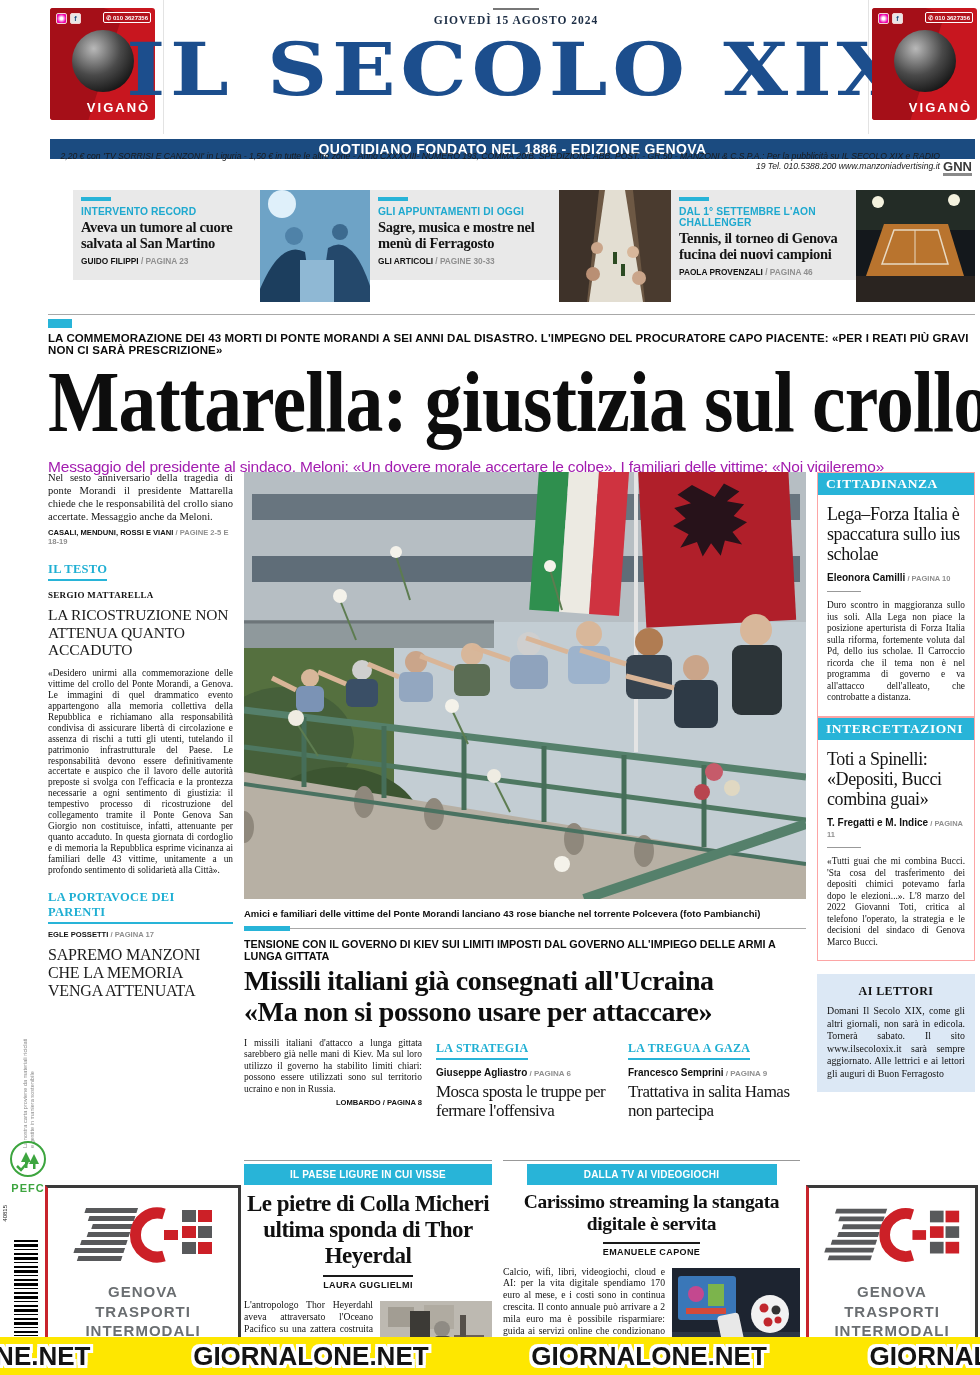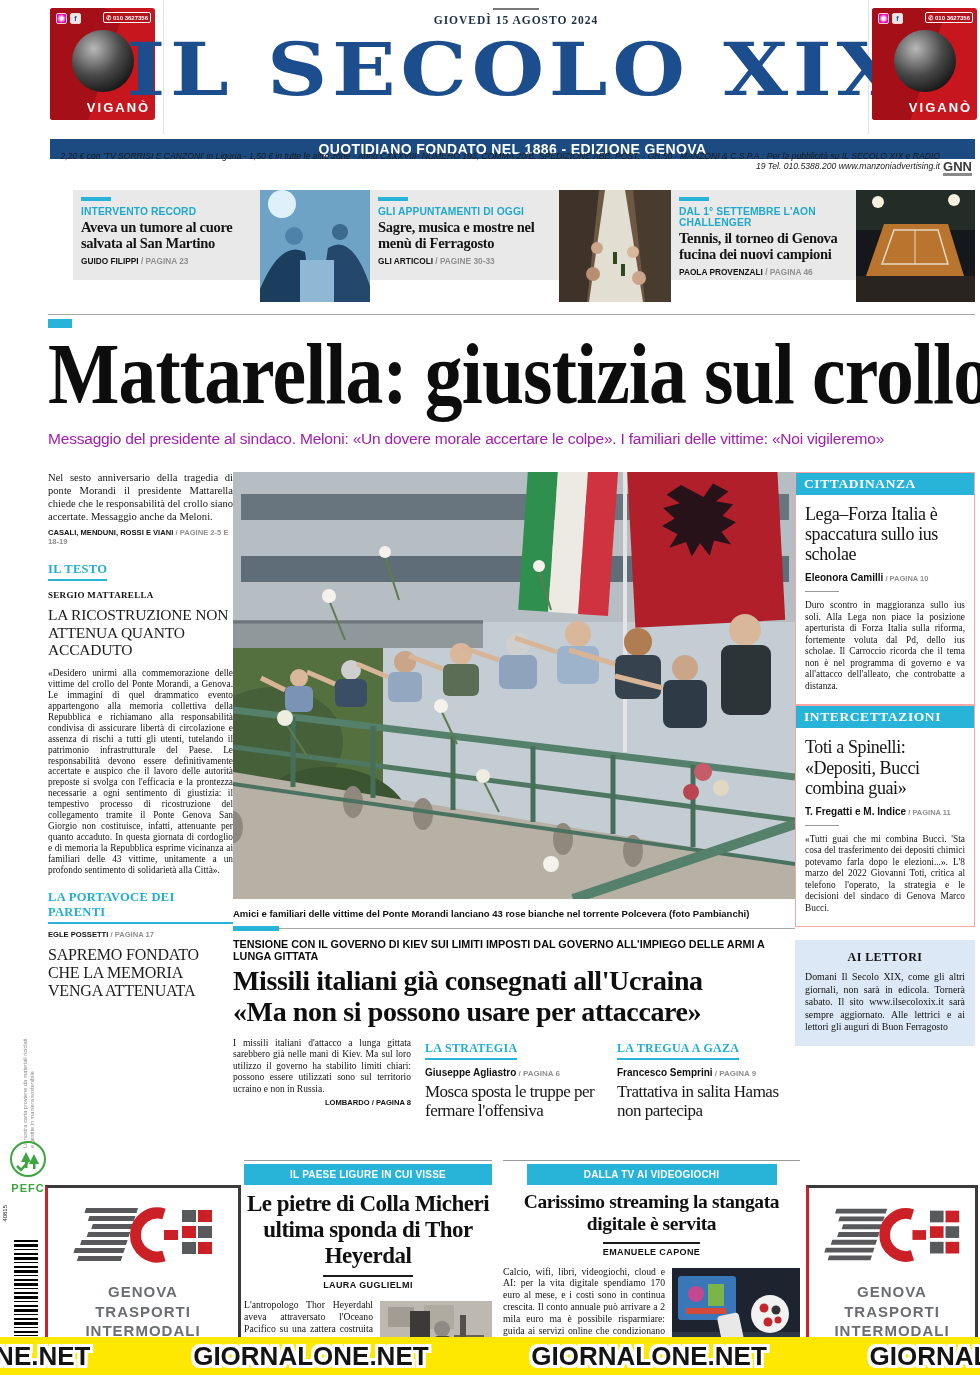--- a/index.html
+++ b/index.html
@@ -45,21 +45,21 @@
   .timg svg{display:block;}
   
   #lead{position:absolute;left:48px;right:5px;top:314px;border-top:1px solid #a8a8a8;padding-top:4px;}
   .leadsq{width:24px;height:9px;background:#28b4d8;}
   .leadkick{margin-top:4px;font-size:11.5px;font-weight:bold;color:#0c0c0c;letter-spacing:.1px;}
   .leadhead{height:92px;overflow:visible;margin-top:0;}
   .leadhead span{display:inline-block;font-family:"Liberation Serif",serif;font-weight:bold;font-size:86px;
                  line-height:92px;letter-spacing:-1px;color:#0d0d0d;transform:scaleX(.88);transform-origin:left top;white-space:nowrap;}
   .leadsub{margin-top:10px;font-size:15.5px;color:#a21caf;white-space:nowrap;letter-spacing:-.2px;}
   
-  #main{position:absolute;left:48px;right:5px;top:472px;display:flex;}
+  #main{position:absolute;left:48px;right:5px;top:472px;display:flex;gap:11px;}
   #lcol{width:185px;flex:none;}
   #ccol{width:562px;flex:none;}
   #rcol{flex:1;}
   .intro{font-family:"Liberation Serif",serif;font-size:10.6px;line-height:1.22;color:#151515;}
   .smallby{font-size:7.6px;font-weight:bold;margin-top:4px;}
   .cylabel{display:inline-block;font-family:"Liberation Serif",serif;font-weight:bold;font-size:12.5px;
            color:#1fafd3;border-bottom:2px solid #28b4d8;padding-bottom:2px;letter-spacing:.3px;}
   .author{font-family:"Liberation Serif",serif;font-weight:bold;font-size:9px;letter-spacing:.3px;margin-top:9px;}
   .rictitle{font-family:"Liberation Serif",serif;font-size:15.5px;line-height:1.15;color:#1c1c1c;margin-top:6px;letter-spacing:-.2px;}
   .lbody{font-family:"Liberation Serif",serif;font-size:9.35px;line-height:1.17;margin-top:9px;color:#121212;}
@@ -205,36 +205,37 @@
         <line x1="59" y1="40" x2="59" y2="74" stroke="#e8d9c2" stroke-width="1"></line>
         <circle cx="22" cy="12" r="6" fill="#f4f2de"></circle>
           <circle cx="98" cy="10" r="6" fill="#f4f2de"></circle>
         <rect x="0" y="86" width="119" height="26" fill="#2a2420"></rect>
       </svg>
     </div>
   </div>
 
   <div id="lead">
     <div class="leadsq"></div>
+    <div class="leadkick">LA COMMEMORAZIONE DEI 43 MORTI DI PONTE MORANDI A SEI ANNI DAL DISASTRO. L'IMPEGNO DEL PROCURATORE CAPO PIACENTE: «PER I REATI PIÙ GRAVI NON CI SARÀ PRESCRIZIONE»</div>
     <div class="leadhead"><span>Mattarella: giustizia sul crollo</span></div>
     <div class="leadsub">Messaggio del presidente al sindaco. Meloni: «Un dovere morale accertare le colpe». I familiari delle vittime: «Noi vigileremo»</div>
   </div>
 
   <div id="main">
 
     <div id="lcol">
       <div class="intro just">Nel sesto anniversario della tragedia di ponte Morandi il presidente Mattarella chiede che le responsabilità del crollo siano accertate. Messaggio anche da Meloni.</div>
       <div class="smallby"><span>CASALI, MENDUNI, ROSSI E VIANI</span><span class="pg"> / PAGINE 2-5 E 18-19</span></div>
       <div style="margin-top:13px;"><span class="cylabel">IL TESTO</span></div>
       <div class="author">SERGIO MATTARELLA</div>
       <div class="rictitle">LA RICOSTRUZIONE NON ATTENUA QUANTO ACCADUTO</div>
       <div class="lbody just">«Desidero unirmi alla commemorazione delle vittime del crollo del Ponte Morandi, a Genova. Le immagini di quel drammatico evento appartengono alla memoria collettiva della Repubblica e richiamano alla responsabilità condivisa di assicurare libertà di circolazione e assenza di rischi a tutti gli utenti, tutelando il patrimonio infrastrutturale del Paese. Le responsabilità devono essere definitivamente accertate e auspico che il lavoro delle autorità preposte si svolga con l'efficacia e la prontezza necessarie a ogni sentimento di giustizia: il tempestivo processo di ricostruzione del collegamento tramite il Ponte Genova San Giorgio non costituisce, infatti, attenuante per quanto accaduto. In questa giornata di cordoglio e di memoria la Repubblica esprime vicinanza ai familiari delle 43 vittime, unitamente a un profondo sentimento di solidarietà alla Città».</div>
       <div style="margin-top:14px;text-decoration:underline;"><span class="cylabel">LA PORTAVOCE DEI PARENTI</span></div>
       <div class="smallby" style="margin-top:6px;"><span>EGLE POSSETTI</span><span class="pg"> / PAGINA 17</span></div>
-      <div class="rictitle" style="font-size:16px;margin-top:7px;">SAPREMO FONDATO CHE LA MEMORIA VENGA ATTENUATA</div>
+      <div class="rictitle" style="font-size:16px;margin-top:7px;">SAPREMO MANZONI CHE LA MEMORIA VENGA ATTENUATA</div>
     </div>
 
     <div id="ccol">
       <div>
         <svg width="562" height="427" viewBox="0 0 562 427" preserveAspectRatio="none" aria-hidden="true">
           <rect width="562" height="427" fill="#c3cdd3"></rect>
           <rect x="0" y="0" width="562" height="150" fill="#b6bec3"></rect>
           <rect x="8" y="22" width="548" height="26" fill="#68space"></rect>
           <rect x="8" y="22" width="548" height="26" fill="#68757f"></rect>
           <rect x="8" y="84" width="548" height="26" fill="#5f6d78"></rect>

